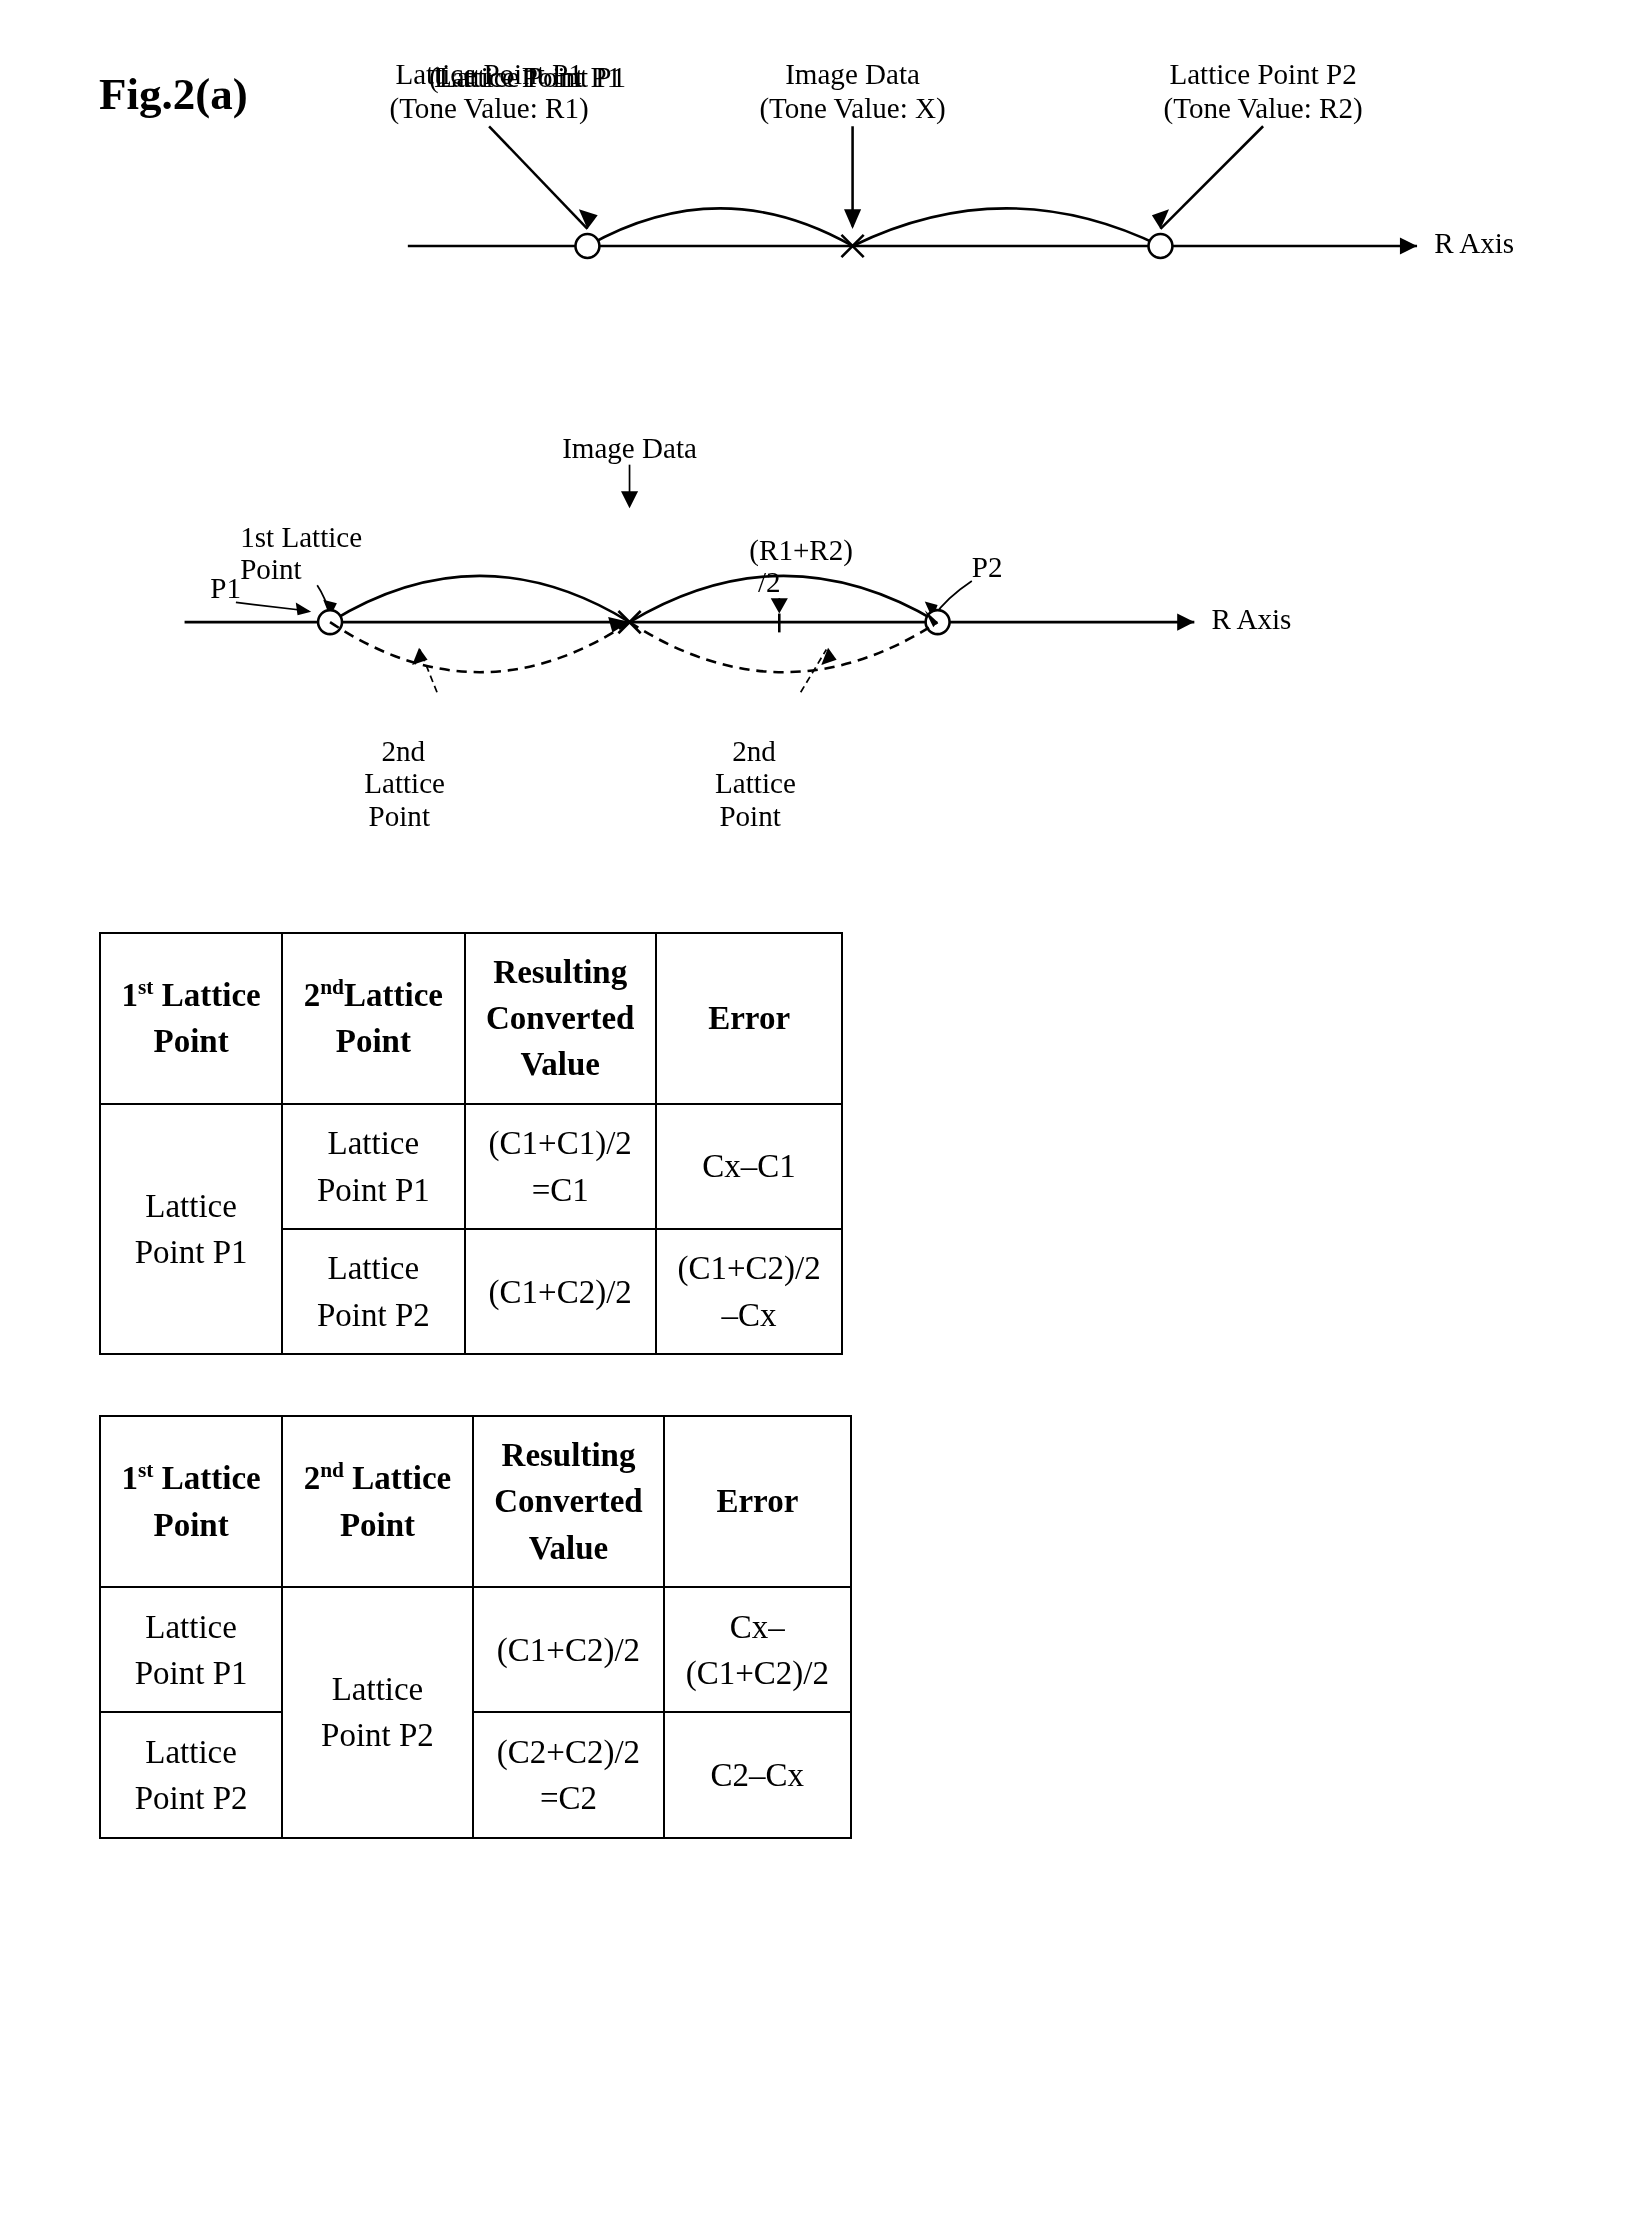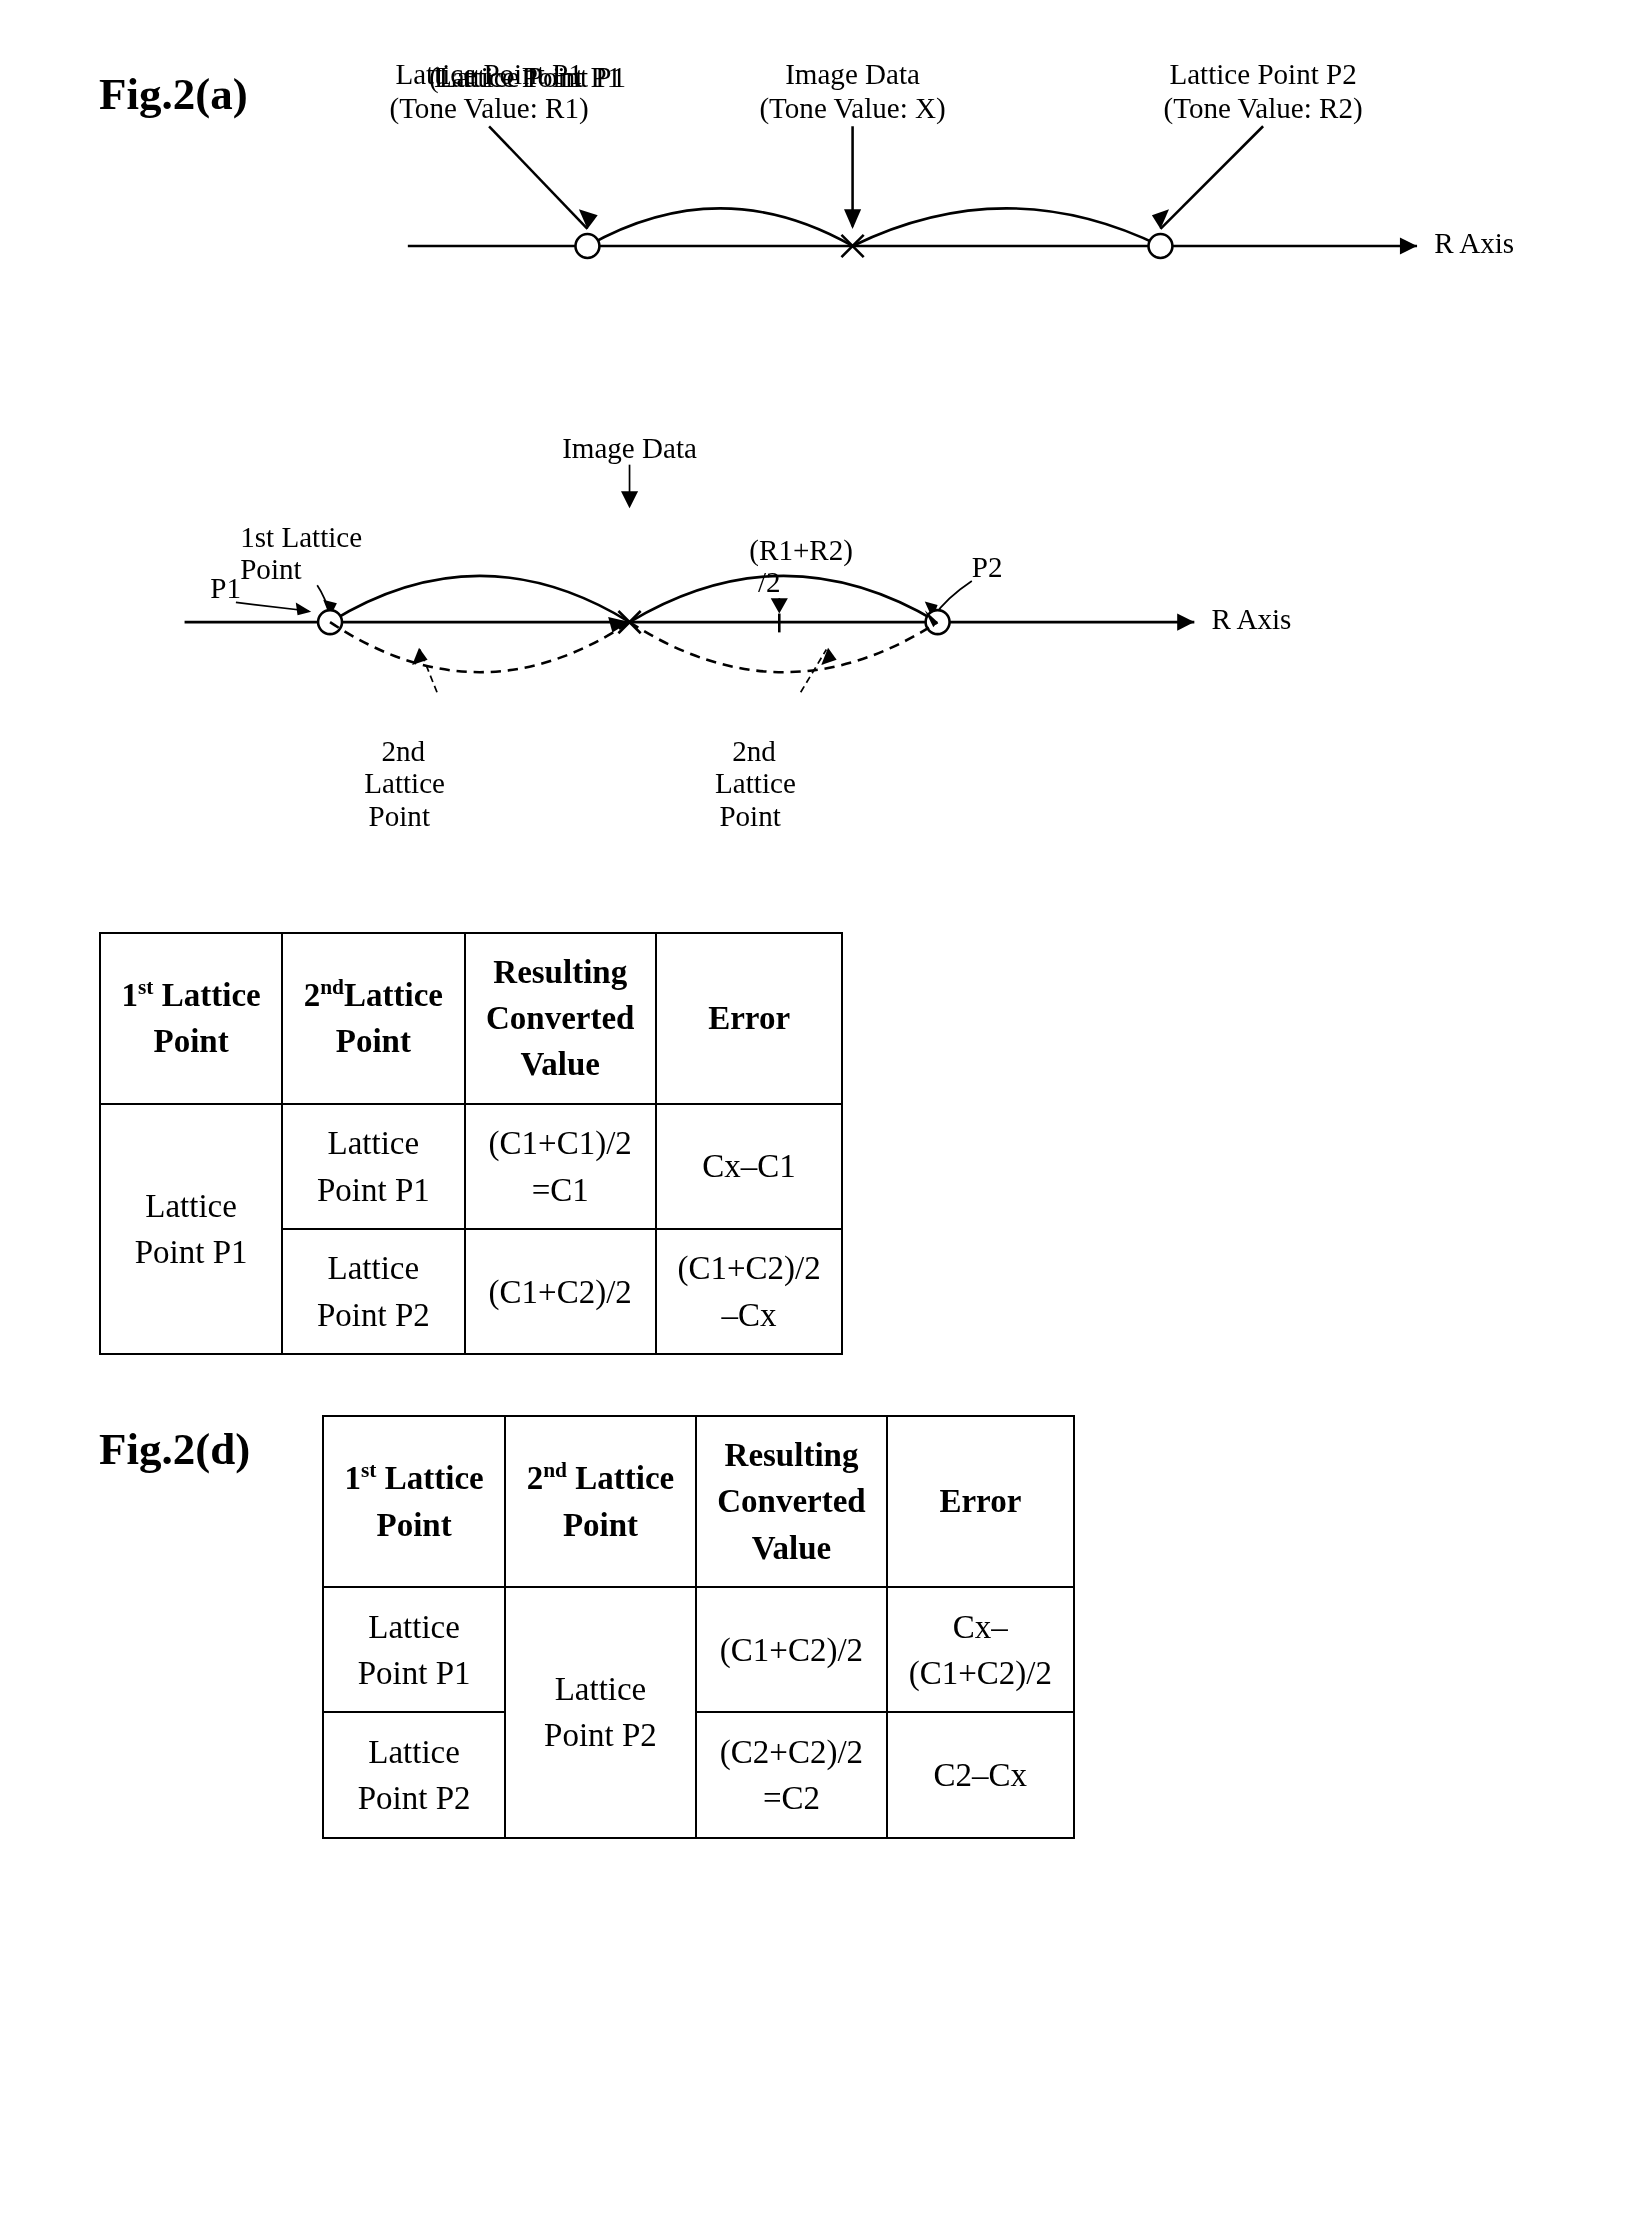--- a/index.html
+++ b/index.html
@@ -207,21 +207,20 @@
             <td>Lattice<br>Point P2</td>
             <td>(C1+C2)/2</td>
             <td>(C1+C2)/2<br>–Cx</td>
           </tr>
         </tbody>
       </table>
     </div>
   </div>
 
   <div class="figure-section">
-    <div class="fig-label">Fig.2(d)</div>
     <div class="fig-content" style="align-items:flex-start;">
       <table class="fig-table">
         <thead>
           <tr>
             <th>1<sup>st</sup>  Lattice<br>Point</th>
             <th>2<sup>nd</sup> Lattice<br>Point</th>
             <th>Resulting<br>Converted<br>Value</th>
             <th>Error</th>
           </tr>
         </thead>

